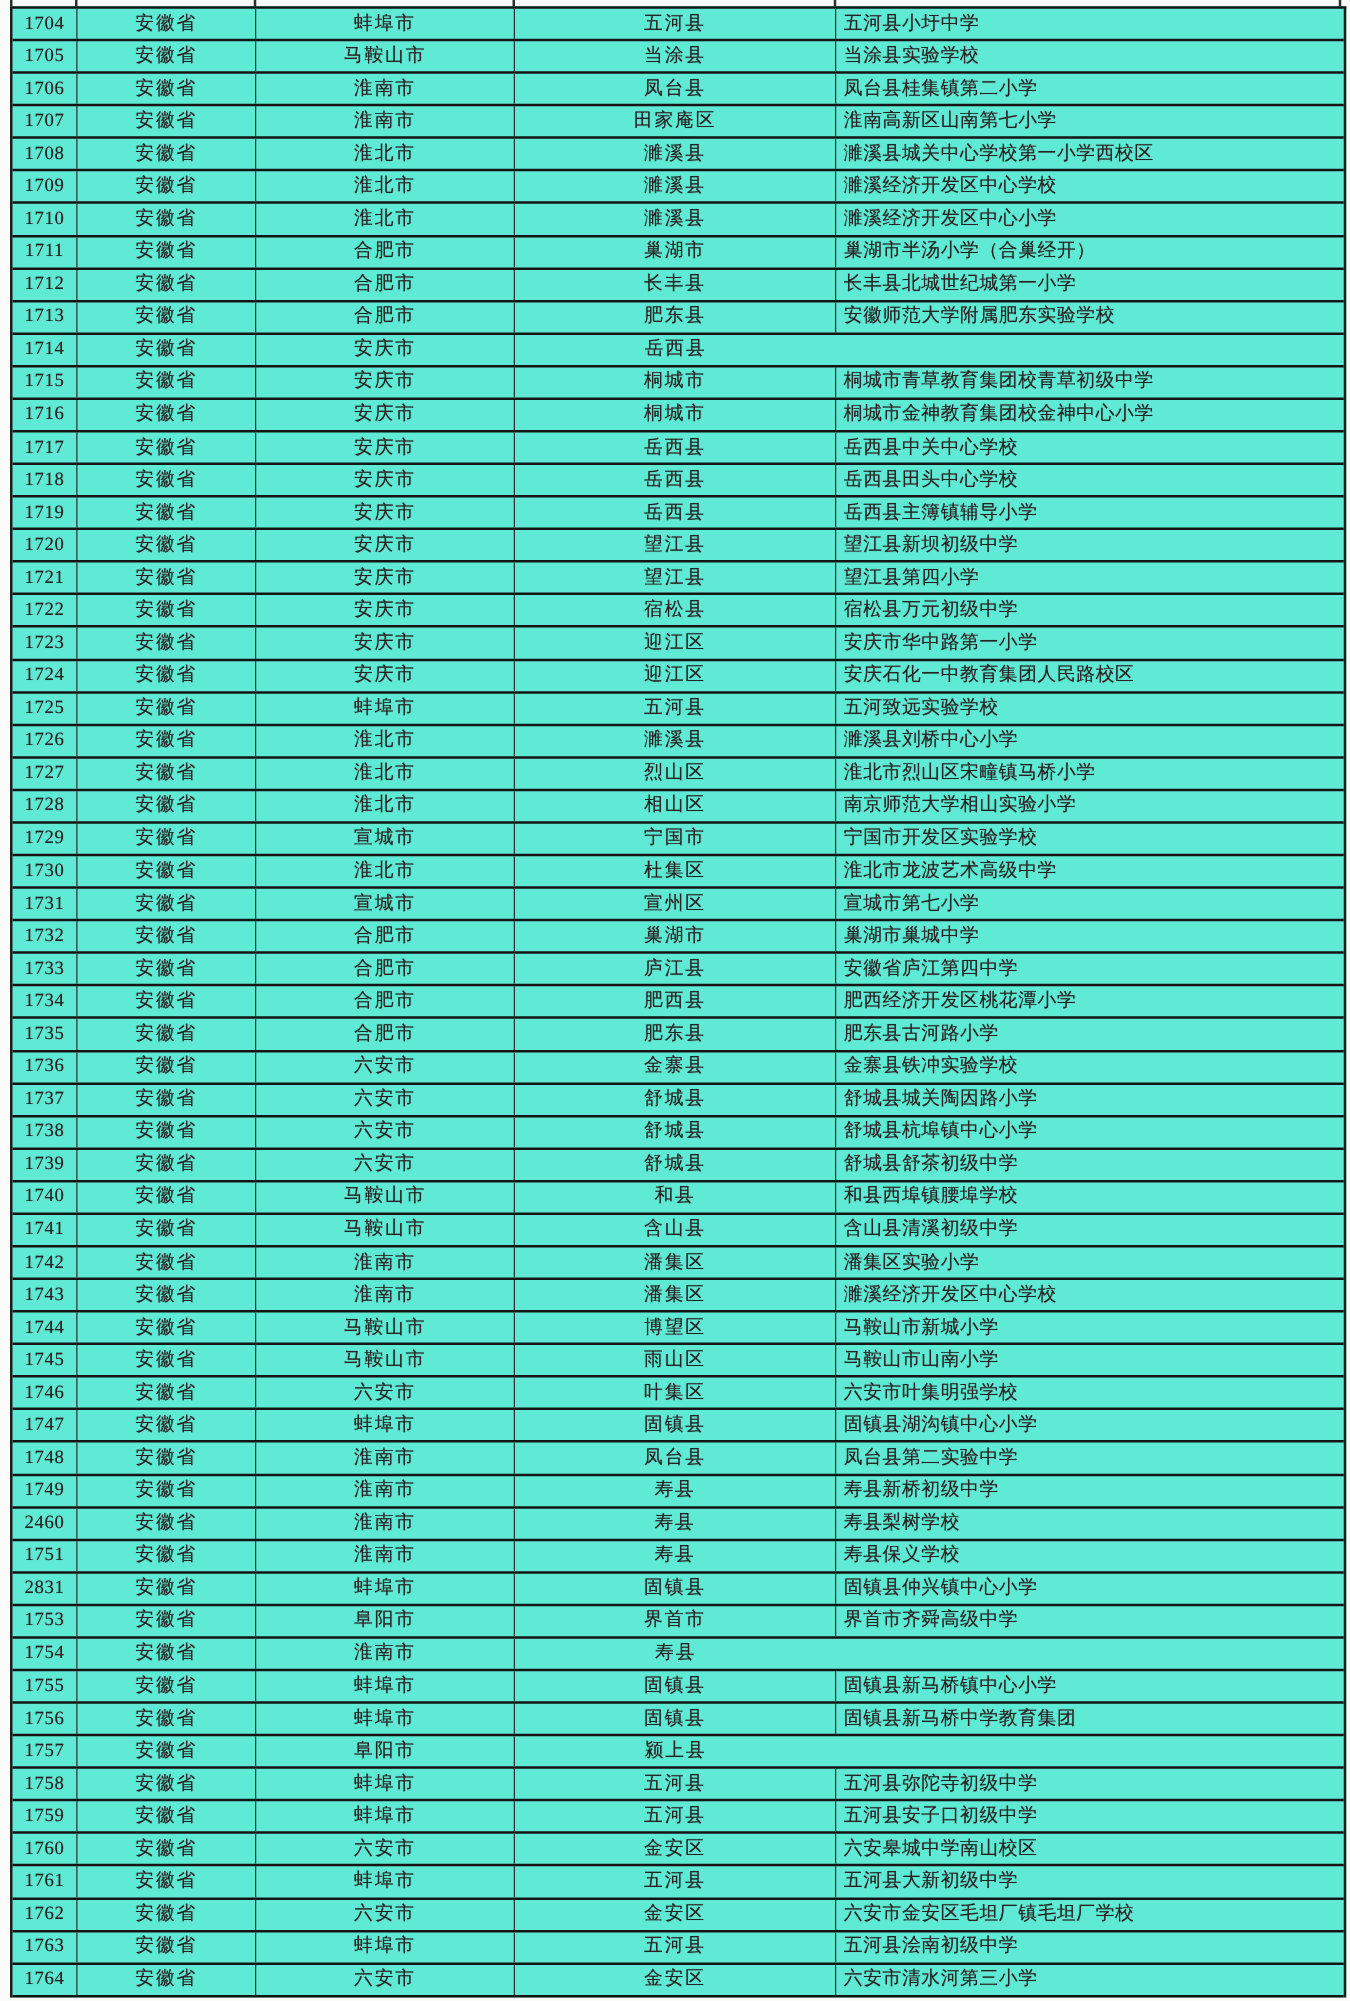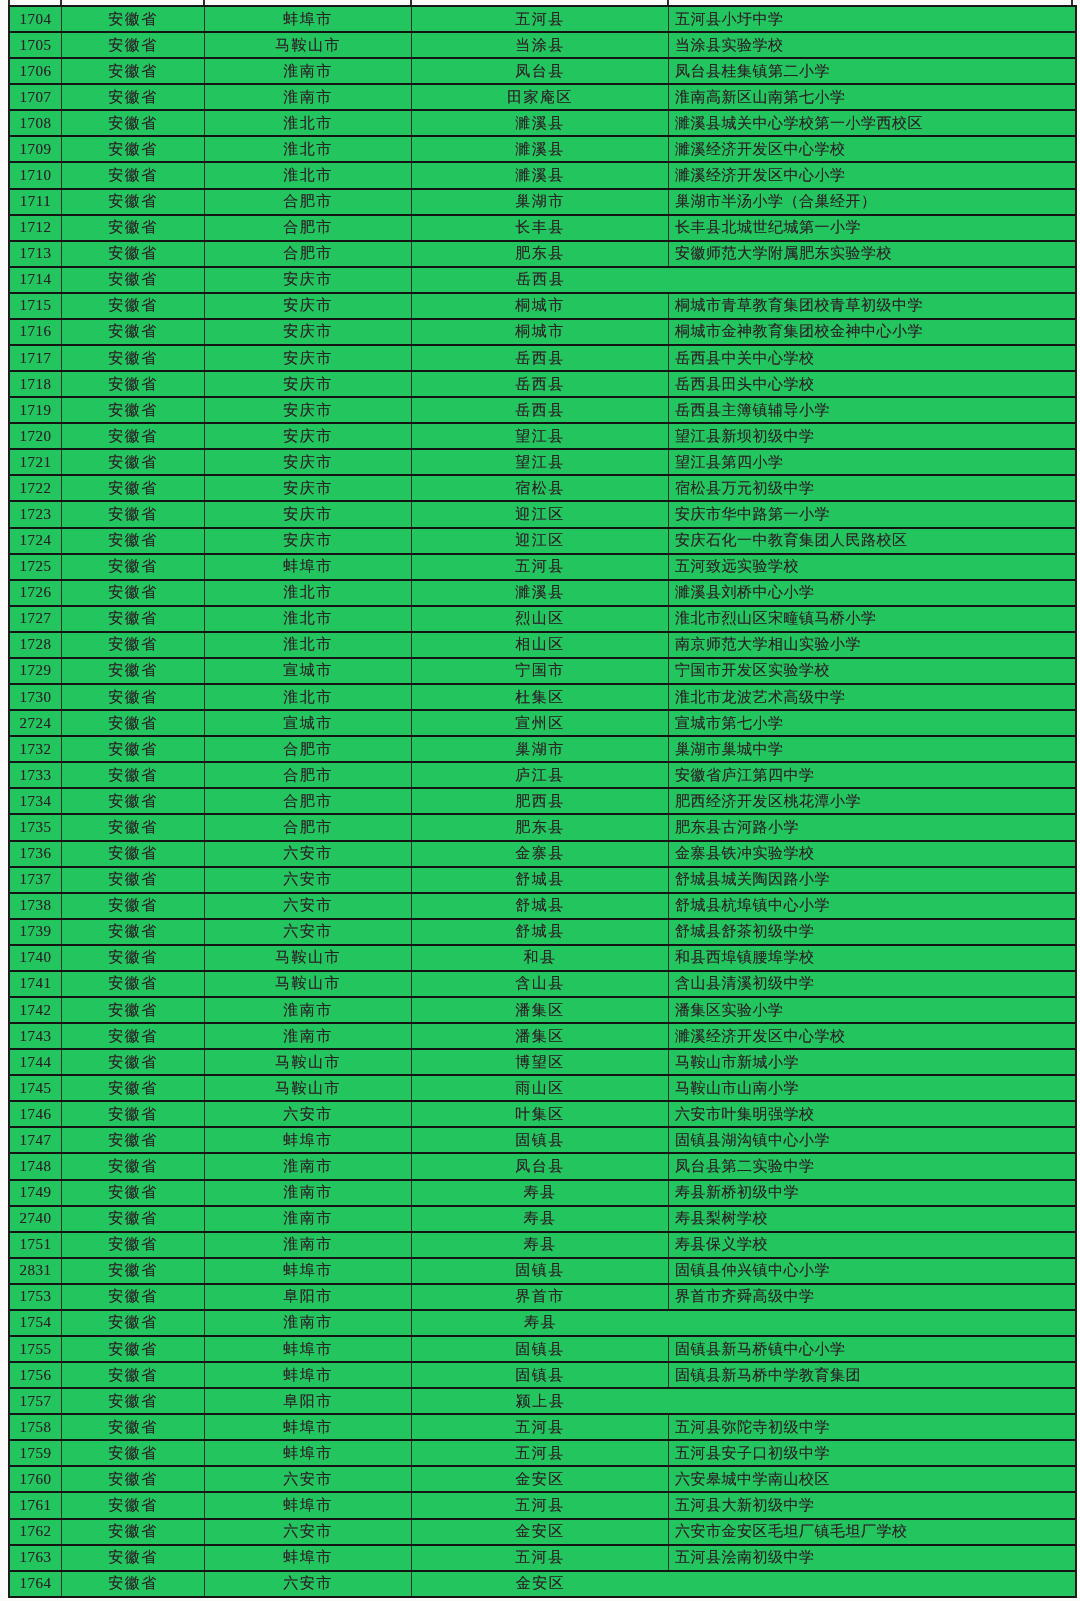--- a/index.html
+++ b/index.html
@@ -18,21 +18,21 @@
     position:absolute; top:0; height:6px; width:2px;
     background:#2f2f2f;
   }
   .table {
     position:absolute;
     left:8px; top:5px;
     width:1065px;
     border-top:2px solid #161616;
     border-left:2px solid #1d1d1d;
     border-right:2px solid #1d1d1d;
-    background:#22c55e;
+    background:#5eead4;
     box-sizing:content-box;
   }
   .row {
     display:grid;
     grid-template-columns:52px 143px 207px 257px 406px;
     height:24.08px;
     border-bottom:2px solid #151515;
   }
   .cell {
     display:flex;
@@ -250,21 +250,21 @@
         <div class="cell c4">宁国市开发区实验学校</div>
       </div>
       <div class="row">
         <div class="cell c0">1730</div>
         <div class="cell c1">安徽省</div>
         <div class="cell c2">淮北市</div>
         <div class="cell c3">杜集区</div>
         <div class="cell c4">淮北市龙波艺术高级中学</div>
       </div>
       <div class="row">
-        <div class="cell c0">2724</div>
+        <div class="cell c0">1731</div>
         <div class="cell c1">安徽省</div>
         <div class="cell c2">宣城市</div>
         <div class="cell c3">宣州区</div>
         <div class="cell c4">宣城市第七小学</div>
       </div>
       <div class="row">
         <div class="cell c0">1732</div>
         <div class="cell c1">安徽省</div>
         <div class="cell c2">合肥市</div>
         <div class="cell c3">巢湖市</div>
@@ -383,21 +383,21 @@
         <div class="cell c4">凤台县第二实验中学</div>
       </div>
       <div class="row">
         <div class="cell c0">1749</div>
         <div class="cell c1">安徽省</div>
         <div class="cell c2">淮南市</div>
         <div class="cell c3">寿县</div>
         <div class="cell c4">寿县新桥初级中学</div>
       </div>
       <div class="row">
-        <div class="cell c0">2740</div>
+        <div class="cell c0">2460</div>
         <div class="cell c1">安徽省</div>
         <div class="cell c2">淮南市</div>
         <div class="cell c3">寿县</div>
         <div class="cell c4">寿县梨树学校</div>
       </div>
       <div class="row">
         <div class="cell c0">1751</div>
         <div class="cell c1">安徽省</div>
         <div class="cell c2">淮南市</div>
         <div class="cell c3">寿县</div>
@@ -483,15 +483,16 @@
         <div class="cell c1">安徽省</div>
         <div class="cell c2">蚌埠市</div>
         <div class="cell c3">五河县</div>
         <div class="cell c4">五河县浍南初级中学</div>
       </div>
       <div class="row">
         <div class="cell c0">1764</div>
         <div class="cell c1">安徽省</div>
         <div class="cell c2">六安市</div>
         <div class="cell c3">金安区</div>
+        <div class="cell c4">六安市清水河第三小学</div>
       </div>
     </div>
 </div>
 
 </body></html>

